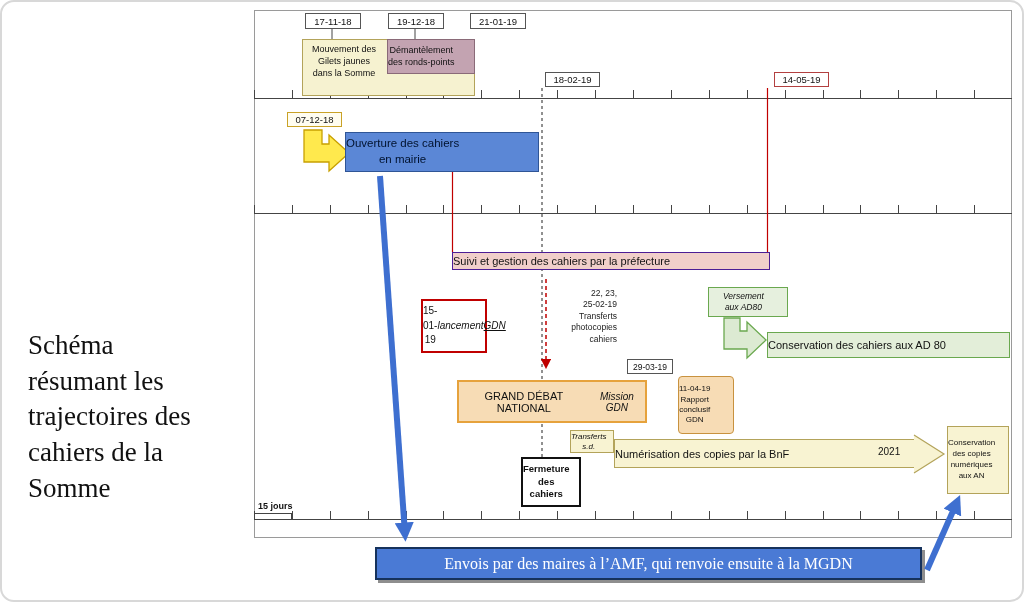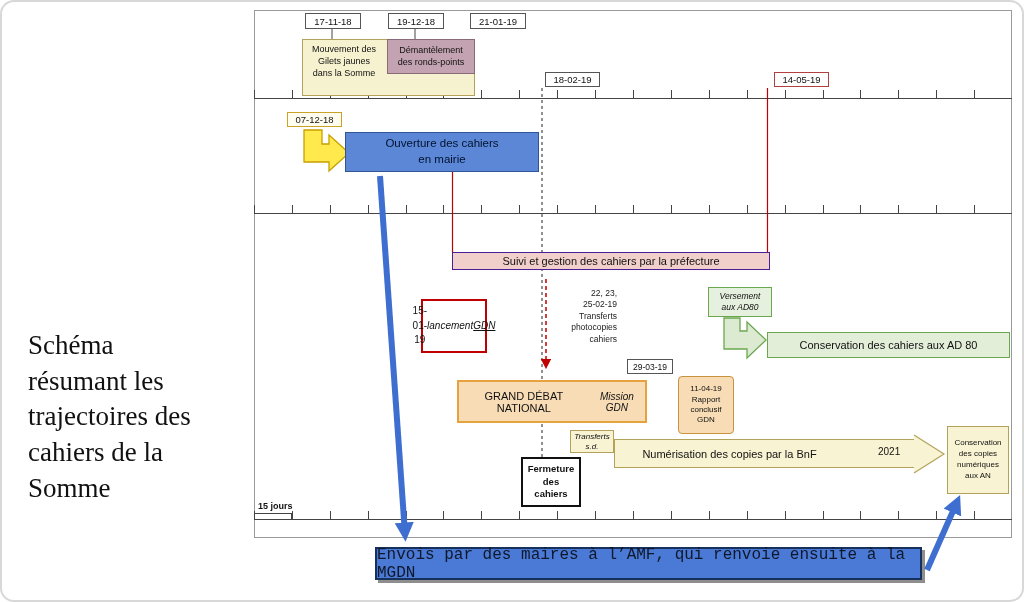--- a/index.html
+++ b/index.html
@@ -16,48 +16,48 @@
   }
   .panel { left:252px; top:8px; width:758px; height:528px; border:1px solid #9a9a9a; background:#fff; }
   .timeline {
     height:9px; width:758px; left:252px; border-bottom:1px solid #444;
     background:repeating-linear-gradient(to right,#444 0,#444 1px,transparent 1px,transparent 37.9px);
   }
   .datebox {
     background:#fff; border:1px solid #555; font-size:9.5px; text-align:center;
     display:flex; align-items:center; justify-content:center; z-index:2;
   }
-  .node { z-index:2; display:flex; align-items:center; justify-content:center; text-align:center; }
+  .node { z-index:2; display:flex; align-items:center; justify-content:flex-start; text-align:center; }
   .cream-band { left:300px; top:37px; width:173px; height:57px; background:#f6f2d0; border:1px solid #b3a35a; z-index:1; }
   .mouvement { left:301px; top:41px; width:82px; font-size:9px; line-height:1.35; text-align:center; z-index:2; }
   .purple-box { left:385px; top:37px; width:88px; height:35px; background:#c3a3b1; border:1px solid #8a6a78; font-size:9px; line-height:1.3; }
   .blue-box { left:343px; top:130px; width:194px; height:40px; background:#5b87d6; border:1px solid #2f5596; font-size:11.5px; line-height:1.35; color:#00122e; }
   .suivi-box { left:450px; top:250px; width:318px; height:18px; background:#f1cfca; border:1px solid #4c1d95; font-size:11px; }
   .lancement-box { left:419px; top:297px; width:66px; height:54px; background:#fff; border:2px solid #c00000; font-size:10px; flex-direction:row; line-height:1.45; }
   .lancement-box .it { font-style:italic; }
   .lancement-box .itu { font-style:italic; text-decoration:underline; }
   .transferts-txt { left:551px; top:286px; width:64px; font-size:8.5px; line-height:1.35; text-align:right; z-index:2; color:#222; }
-  .versement { left:706px; top:285px; width:64px; height:30px; background:#e6f0de; border:1px solid #6aa84f; font-size:8.5px; font-style:italic; line-height:1.3; }
+  .versement { left:706px; top:285px; width:80px; height:30px; background:#e6f0de; border:1px solid #6aa84f; font-size:8.5px; font-style:italic; line-height:1.3;padding-left:14px; }
   .ad80-box { left:765px; top:330px; width:243px; height:26px; background:#e3eed9; border:1px solid #6aa84f; font-size:11px; }
   .gdn-box { left:455px; top:378px; width:190px; height:43px; background:#f7dcb5; border:2px solid #e6a23c; }
   .gdn-title { font-size:11px; }
   .gdn-sub { font-size:10px; font-style:italic; }
   .rapport { left:676px; top:374px; width:56px; height:58px; background:#f7dcb5; border:1px solid #c8923f; border-radius:4px; font-size:8px; line-height:1.3; }
   .tsd { left:568px; top:428px; width:44px; height:23px; background:#f8f3d2; border:1px solid #b3a35a; font-size:8px; font-style:italic; line-height:1.25; }
   .numer-body { left:612px; top:437px; width:300px; height:29px; background:#f8f3d2; border:1px solid #b3a35a; border-right:none; font-size:11px; padding-right:70px; }
   .annee { left:876px; top:444px; font-size:10px; z-index:3; }
   .an-box { left:945px; top:424px; width:62px; height:68px; background:#f8f3d2; border:1px solid #b3a35a; font-size:8px; line-height:1.35; }
   .fermeture { left:506px; top:455px; width:60px; height:50px; background:#fff; border:2px solid #111; font-size:9.5px; font-weight:bold; line-height:1.35;margin-left:13px; }
   .quinze { left:256px; top:499px; font-size:9px; font-weight:600; z-index:2; }
   .bracket { left:252px; top:511px; width:38px; height:6px; border-top:1px solid #444; border-left:1px solid #444; border-right:1px solid #444; z-index:1; }
   .envois-box {
     left:373px; top:545px; width:547px; height:33px; background:#4a7ad5; border:2px solid #16325c;
     box-shadow:3px 3px 0 rgba(50,50,50,.55);
     display:flex; align-items:center; justify-content:center;
-    font-family:Liberation Mono, monospace; font-size:16px; color:#0f172a; z-index:4;
+    font-family:Liberation Serif, serif; font-size:16px; color:#ffffff; z-index:4;
   }
   svg.layer { position:absolute; left:0; top:0; pointer-events:none; }
   .z1 { z-index:1; } .z2 { z-index:2; } .z3 { z-index:5; }
 </style>
 </head>
 <body>
 
 <div class="page">
 
   <div class="abs caption">Schéma résumant les trajectoires des cahiers de la Somme</div>

